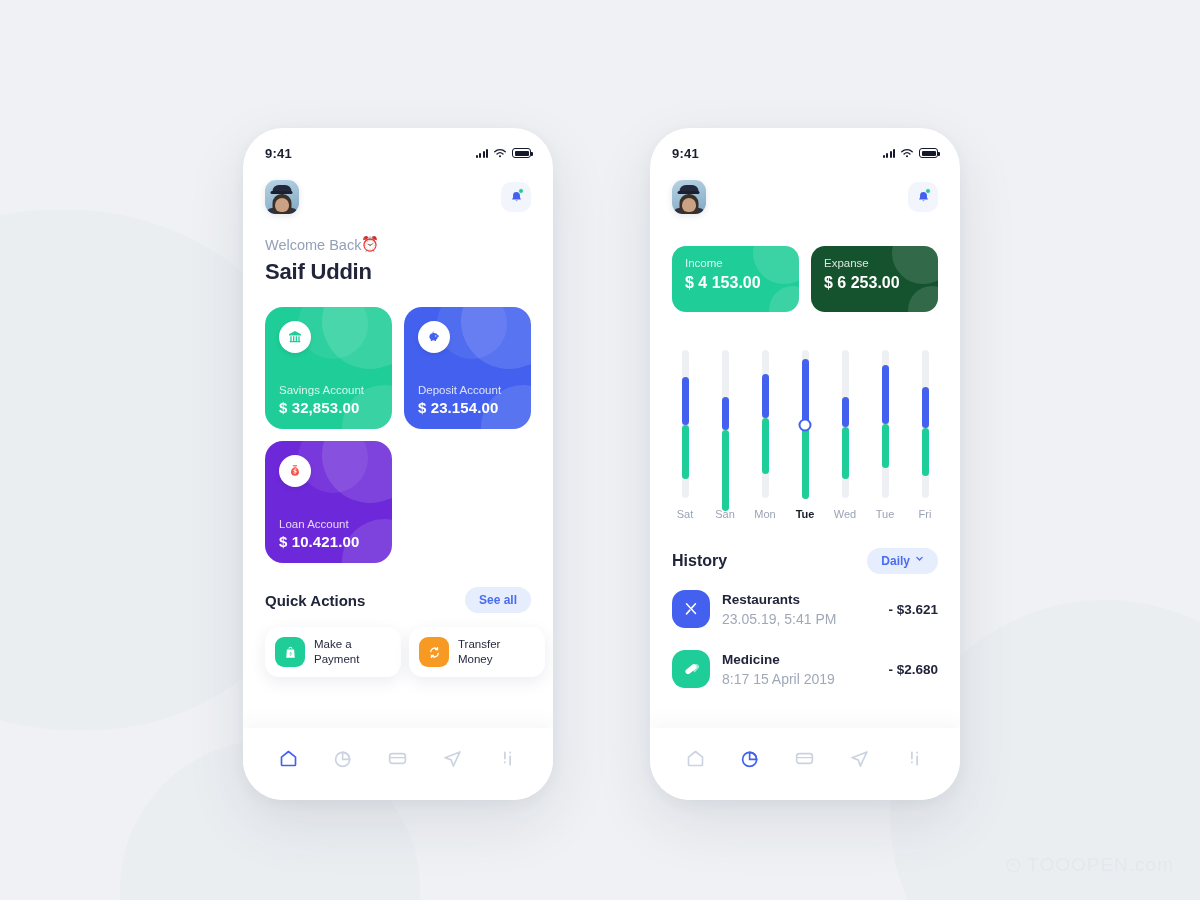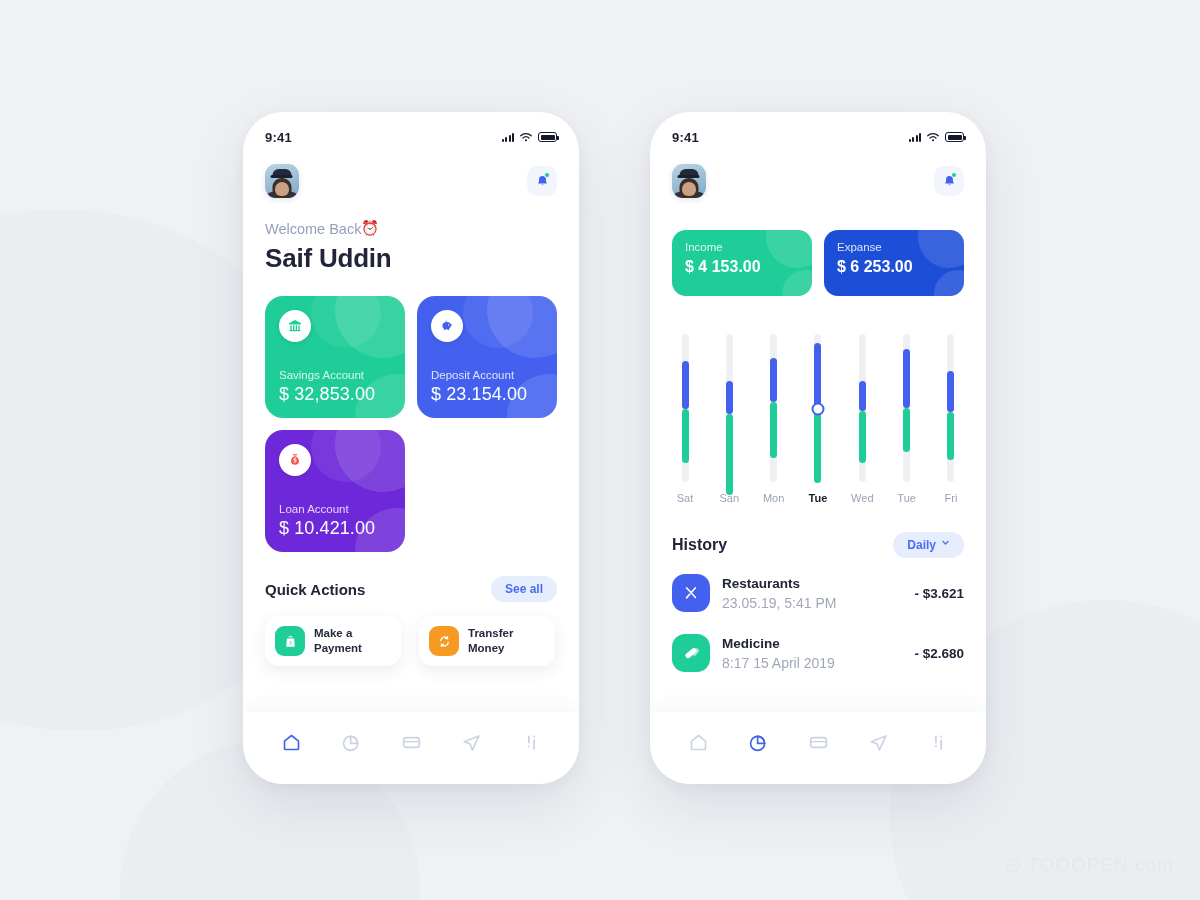--- a/index.html
+++ b/index.html
@@ -19,24 +19,25 @@
   .watermark {
     position:absolute; right:26px; bottom:24px;
     font-size:19px; letter-spacing:1px; color:#e4e7eb;
     display:flex; align-items:center; gap:5px; user-select:none;
   }
 
   .stage { position:absolute; inset:0; }
 
   
   .phone {
-    position:absolute; width:336px; height:672px;
+    position:absolute; width:310px; height:672px;
     background:#ffffff; border-radius:40px;
     box-shadow:0 22px 60px rgba(40,50,80,.10), 0 4px 14px rgba(40,50,80,.05);
     overflow:hidden;
+    margin-top:16px;
   }
   #phone-1 { left:243px; top:112px; }
   #phone-2 { left:650px; top:112px; }
 
   .screen { position:relative; width:100%; height:100%; padding:0 22px; }
 
   
   .statusbar {
     height:42px; display:flex; align-items:center; justify-content:space-between;
     padding-top:8px;
@@ -70,51 +71,51 @@
     width:32px; height:6px; background:#2d3142; border-radius:6px 6px 0 0; }
 
   .bell-btn {
     width:30px; height:30px; border-radius:10px; background:#f2f5fc;
     display:flex; align-items:center; justify-content:center; position:relative;
   }
   .bell-dot { position:absolute; top:6px; right:7px; width:6px; height:6px;
     border-radius:50%; background:#21cc92; border:1.3px solid #f2f5fc; }
 
   .welcome { margin-top:22px; font-size:14.5px; color:#93a0b8; display:flex; align-items:center; }
-  .username { margin-top:6px; font-size:26px; font-weight:bold; color:#21253a; letter-spacing:-.2px; }
+  .username { margin-top:6px; font-size:22px; font-weight:bold; color:#21253a; letter-spacing:-.2px; }
 
   
   .cards-grid {
     margin-top:22px; display:grid; grid-template-columns:1fr 1fr;
     gap:12px 12px;
   }
   .acct-card {
     position:relative; height:122px; border-radius:18px; overflow:hidden;
     padding:14px 14px 0 14px; display:flex; flex-direction:column;
   }
   .acct-card .ring { position:absolute; border-radius:50%; background:rgba(255,255,255,.12); }
   .acct-card .ring.r1 { width:96px; height:96px; right:-26px; top:-34px; }
   .acct-card .ring.r2 { width:84px; height:84px; right:-34px; bottom:-40px; }
   .acct-card .ring.r3 { width:70px; height:70px; right:24px; top:-18px; background:rgba(255,255,255,.08); }
   .acct-icon {
     width:32px; height:32px; border-radius:50%; background:#fff;
     display:flex; align-items:center; justify-content:center; position:relative; z-index:2;
     box-shadow:0 2px 5px rgba(0,0,0,.08);
   }
   .acct-label { margin-top:auto; font-size:11.5px; color:rgba(255,255,255,.82); position:relative; z-index:2; }
-  .acct-amount { font-size:18px; font-weight:normal; color:#fff; margin:3px 0 13px; position:relative; z-index:2; letter-spacing:.1px; }
+  .acct-amount { font-size:15px; font-weight:bold; color:#fff; margin:3px 0 13px; position:relative; z-index:2; letter-spacing:.1px; }
 
   
   .qa-head { margin-top:24px; display:flex; align-items:center; justify-content:space-between; }
   .qa-title { font-size:15px; font-weight:bold; color:#21253a; }
   .pill {
     background:#e6edfd; color:#4a6cf0; font-size:12px; font-weight:bold;
     padding:6px 14px; border-radius:20px;
   }
-  .qa-row { margin-top:14px; display:flex; gap:18px;font-weight:bold; }
+  .qa-row { margin-top:14px; display:flex; gap:8px; }
   .qa-card {
     background:#fff; border-radius:14px; box-shadow:0 5px 16px rgba(40,60,100,.09);
     padding:10px; display:flex; align-items:center; gap:9px; min-width:136px; flex:0 0 auto;
   }
   .qa-ic { width:30px; height:30px; border-radius:9px; display:flex; align-items:center; justify-content:center; flex:0 0 auto; }
   .qa-text { font-size:11.5px; color:#252a3d; line-height:1.3; }
 
   
   .ie-row { margin-top:32px; display:flex; gap:12px; }
   .ie-card { flex:1; height:66px; border-radius:14px; position:relative; overflow:hidden; padding:11px 13px; }
@@ -375,21 +376,21 @@
         </div>
       </div>
 
       <div class="ie-row">
         <div class="ie-card" style="background:#1ECD97">
           <span class="ring r1"></span>
             <span class="ring r2"></span>
           <div class="ie-label">Income</div>
           <div class="ie-amount">$ 4 153.00</div>
         </div>
-        <div class="ie-card" style="background:#1d4ed8">
+        <div class="ie-card" style="background:#14532d">
           <span class="ring r1"></span>
             <span class="ring r2"></span>
           <div class="ie-label">Expanse</div>
           <div class="ie-amount">$ 6 253.00</div>
         </div>
       </div>
 
       <div class="chart">
         <div class="chart-bars" id="chart-bars">
             <div class="bar-col">

